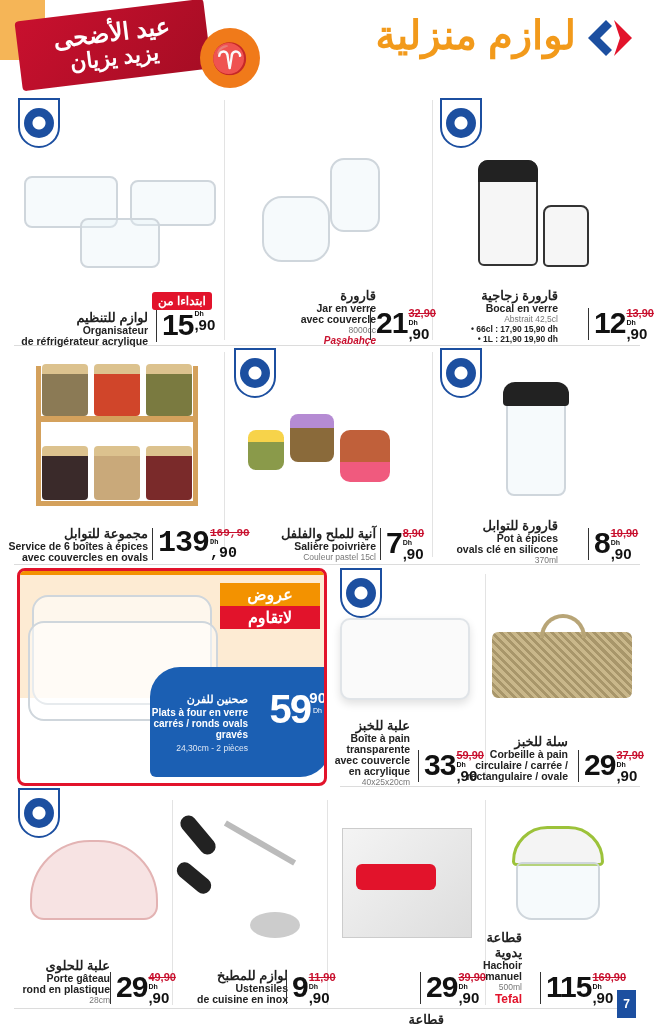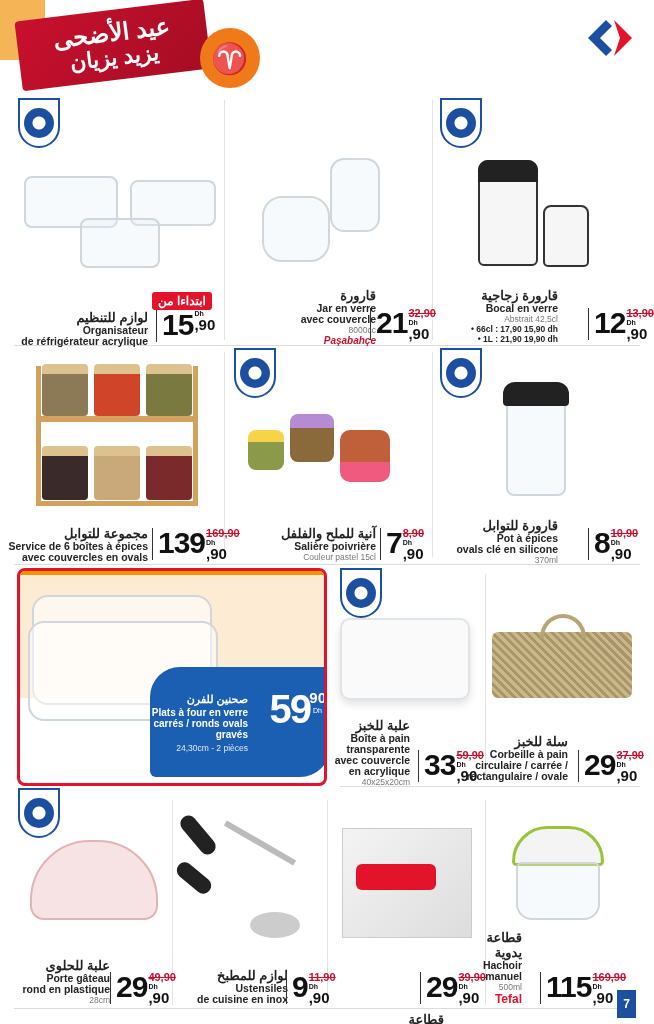--- a/index.html
+++ b/index.html
@@ -53,20 +53,21 @@
 </head>
 <body>
 
 <div class="header">
   <div class="eid-bg"></div>
   <div class="eid-banner">
     <div class="l1">عيد الأضحى</div>
     <div class="l2">يزيد يزيان</div>
   </div>
   <div class="ram">♈</div>
+  <div class="title">لوازم منزلية</div>
   <svg class="logo" viewBox="0 0 52 44">
     <path d="M22 4 L4 22 L22 40 L28 34 L16 22 L28 10 Z" fill="#1c4fa0"></path>
     <path d="M30 4 L48 22 L30 40 L36 22 Z" fill="#e2132b"></path>
   </svg>
 </div>
 
 <div class="hline" style="left:14px;top:345px;width:626px;"></div>
 <div class="hline" style="left:14px;top:564px;width:626px;"></div>
 <div class="hline" style="left:340px;top:786px;width:300px;"></div>
 <div class="hline" style="left:14px;top:1008px;width:620px;"></div>
@@ -177,32 +178,36 @@
 <div class="img" style="left:94px;top:364px;width:46px;height:52px;background:#d0452a;border-top:10px solid #dcc28e;border-radius:4px;"></div>
 <div class="img" style="left:146px;top:364px;width:46px;height:52px;background:#7a7a40;border-top:10px solid #dcc28e;border-radius:4px;"></div>
 <div class="img" style="left:42px;top:446px;width:46px;height:54px;background:#3a2a2a;border-top:10px solid #dcc28e;border-radius:4px;"></div>
 <div class="img" style="left:94px;top:446px;width:46px;height:54px;background:#c9a97a;border-top:10px solid #dcc28e;border-radius:4px;"></div>
 <div class="img" style="left:146px;top:446px;width:46px;height:54px;background:#7a2a2a;border-top:10px solid #dcc28e;border-radius:4px;"></div>
 <div class="ptext" style="right:506px;top:526px;">
   <div class="ar">مجموعة للتوابل</div>
   <div class="fr">Service de 6 boîtes à épices</div>
   <div class="fr">avec couvercles en ovals</div>
 </div>
-<div class="price" style="left:152px;top:528px;">
+<div class="price" style="left:152px;top:528px;font-family:Liberation Mono, monospace;">
   <span class="big">139</span>
   <span class="right">
       <span class="old">169,90</span>
       <span class="dh">Dh</span>
       <span class="cents">,90</span>
     </span>
 </div>
 
 <div class="promo">
   <div class="img glass" style="left:12px;top:24px;width:180px;height:110px;border-radius:16px;background:rgba(255,255,255,.6);"></div>
   <div class="img glass" style="left:8px;top:50px;width:190px;height:100px;border-radius:16px;background:rgba(255,255,255,.5);"></div>
+  <div class="promo-tag">
+    <div class="a">عروض</div>
+    <div class="b">لاتقاوم</div>
+  </div>
   <div class="promo-blue">
     <div class="ar2">صحنين للفرن</div>
     <div class="fr2" style="width:110px;">Plats à four en verre carrés / ronds ovals gravés</div>
     <div class="sub2">24,30cm - 2 pièces</div>
     <div class="pbig">59</div>
     <div class="pc">,90</div>
     <div class="pdh">Dh</div>
   </div>
 </div>
 

